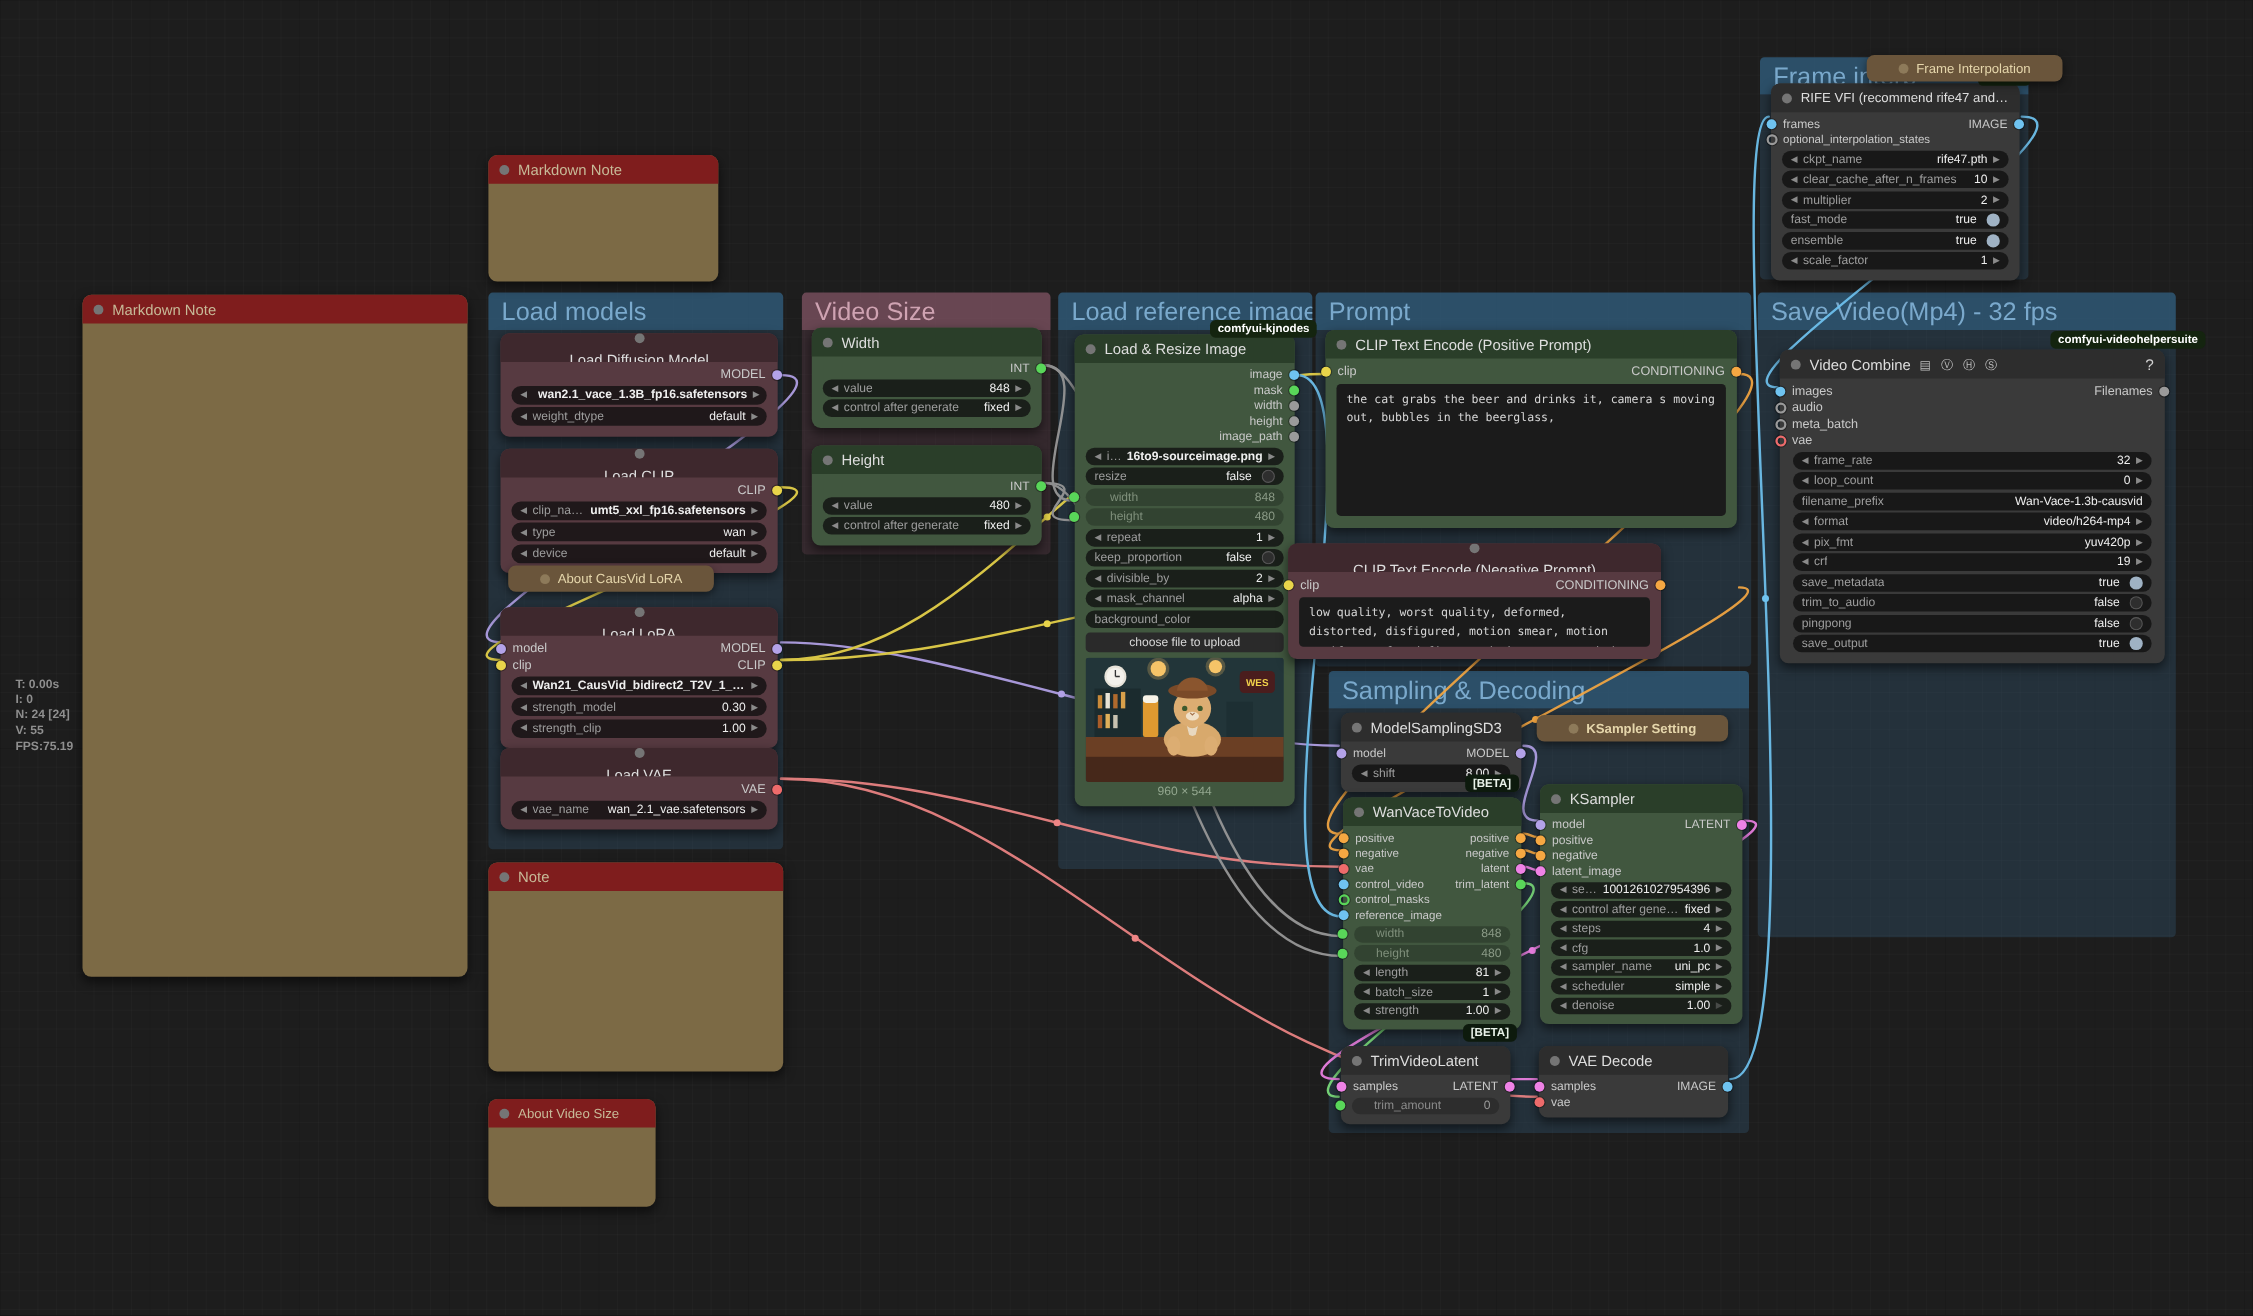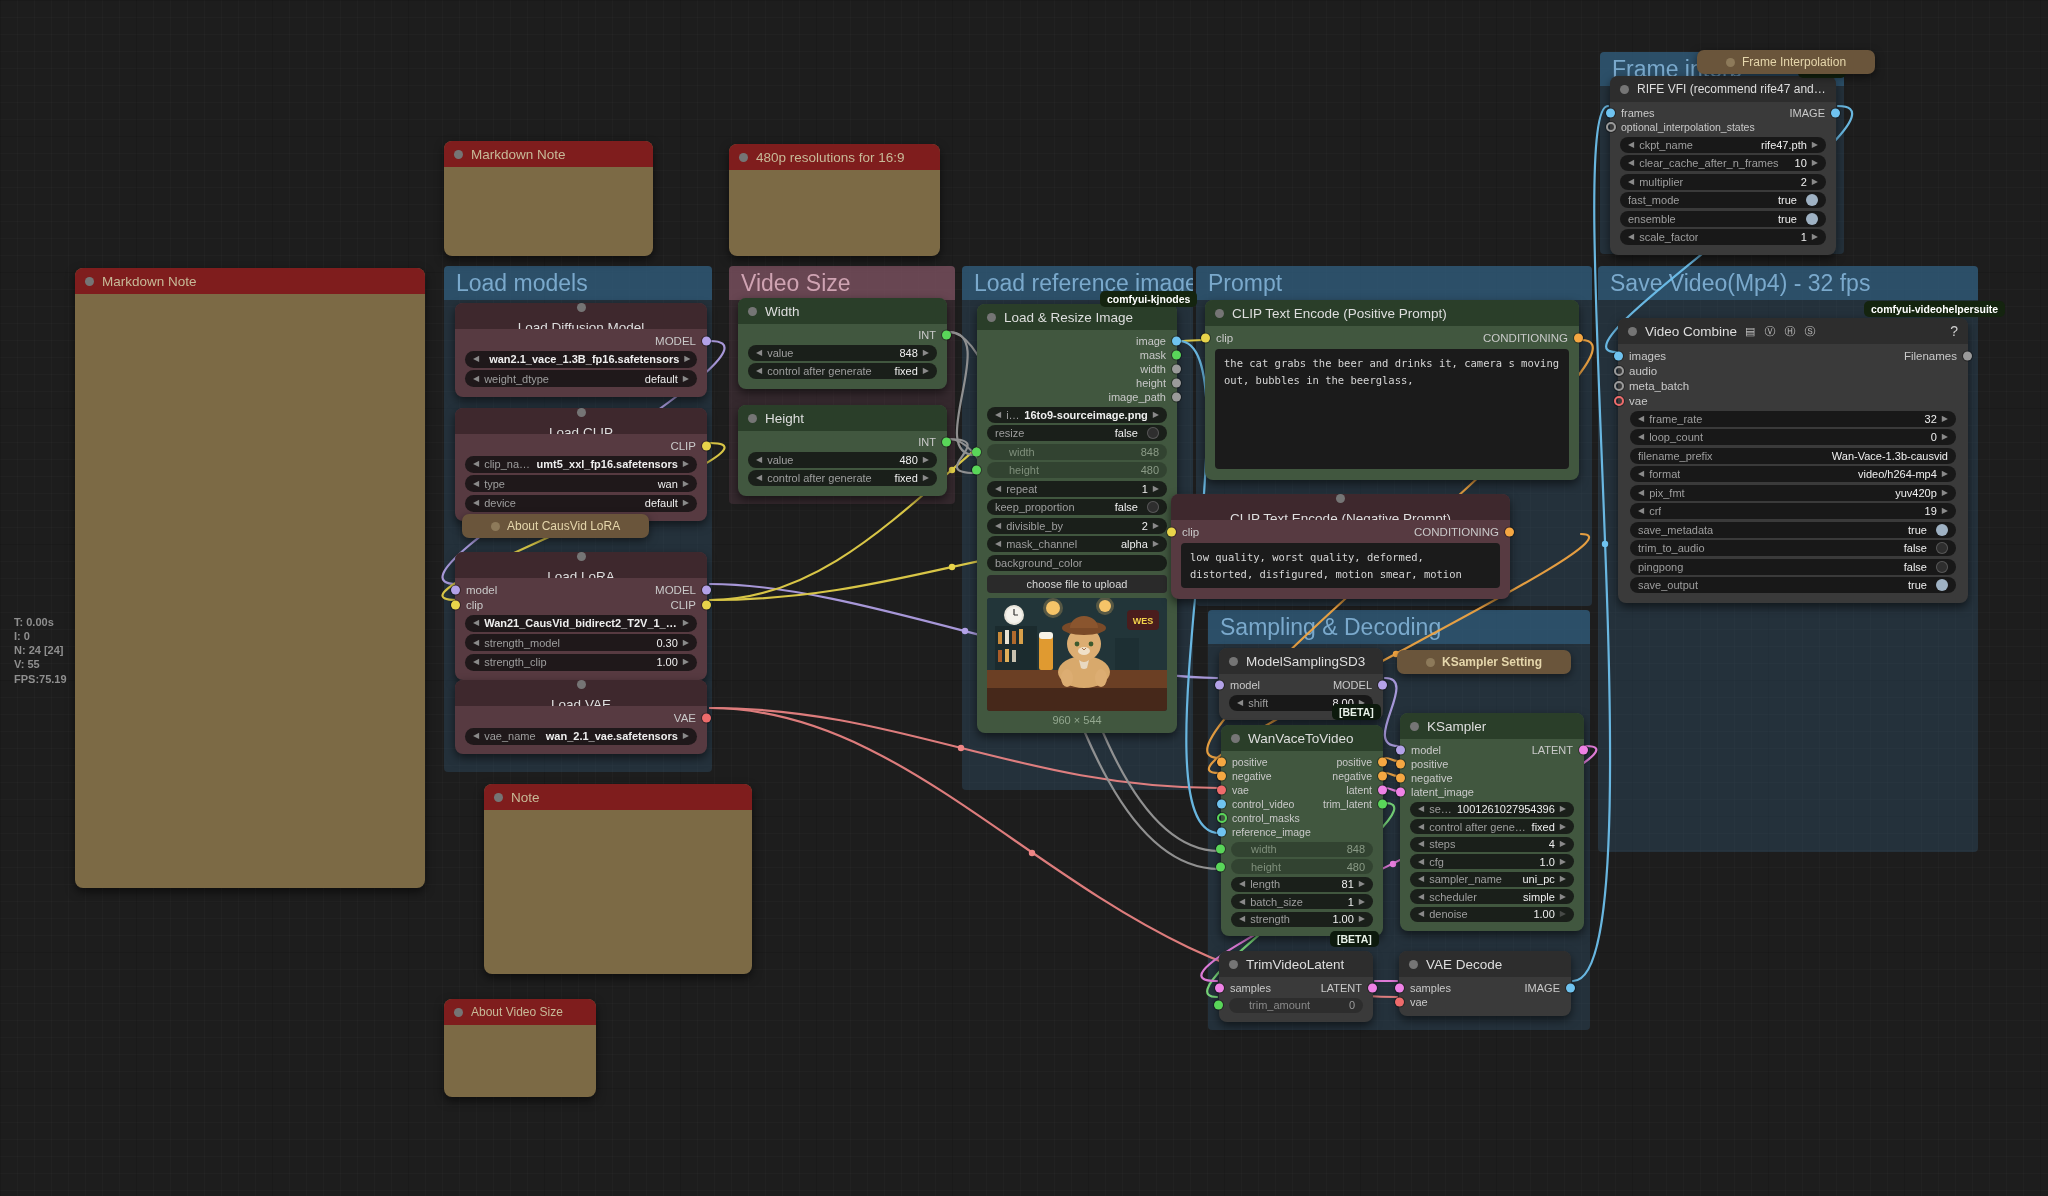--- a/index.html
+++ b/index.html
@@ -171,28 +171,21 @@
       </div>
     <div class="nbody" style="height:586px;"></div>
   </div>
   <div class="node tan-note" style="left:444px;top:141px;width:209px;height:115px;">
     <div class="titlebar">
         <span class="tdot"></span>
         <span class="ttext">Markdown Note</span>
       </div>
     <div class="nbody" style="height:81px;"></div>
   </div>
-  <div class="node tan-note" style="left:729px;top:144px;width:211px;height:112px;">
-    <div class="titlebar">
-        <span class="tdot"></span>
-        <span class="ttext">480p resolutions for 16:9</span>
-      </div>
-    <div class="nbody" style="height:78px;"></div>
-  </div>
-  <div class="node tan-note" style="left:444px;top:784px;width:268px;height:190px;margin-left:40px;">
+  <div class="node tan-note" style="left:444px;top:784px;width:268px;height:190px;">
     <div class="titlebar">
         <span class="tdot"></span>
         <span class="ttext">Note</span>
       </div>
     <div class="nbody" style="height:156px;"></div>
   </div>
   <div class="node tan-note" style="left:444px;top:999px;width:152px;height:98px;">
     <div class="titlebar">
         <span class="tdot"></span>
         <span class="ttext" style="font-size:12px;">About Video Size</span>
@@ -308,21 +301,21 @@
       </div>
     <div class="nbody">
       <div class="srow">
           <span></span>
           <span>VAE</span>
           <span class="dot dr c-vae"></span>
         </div>
       <div class="widget" style="height:17px;">
           <span class="arr l"></span>
           <span class="wl">vae_name</span>
-          <span class="wv" style="font-weight:bold;">wan_2.1_vae.safetensors</span>
+          <span class="wv" style="font-weight:normal;">wan_2.1_vae.safetensors</span>
           <span class="arr r"></span>
         </div>
     </div>
   </div>
 
   <div class="node green" style="left:738px;top:298px;width:209px;">
     <div class="titlebar">
         <span class="tdot"></span>
         <span class="ttext">Width</span>
       </div>

